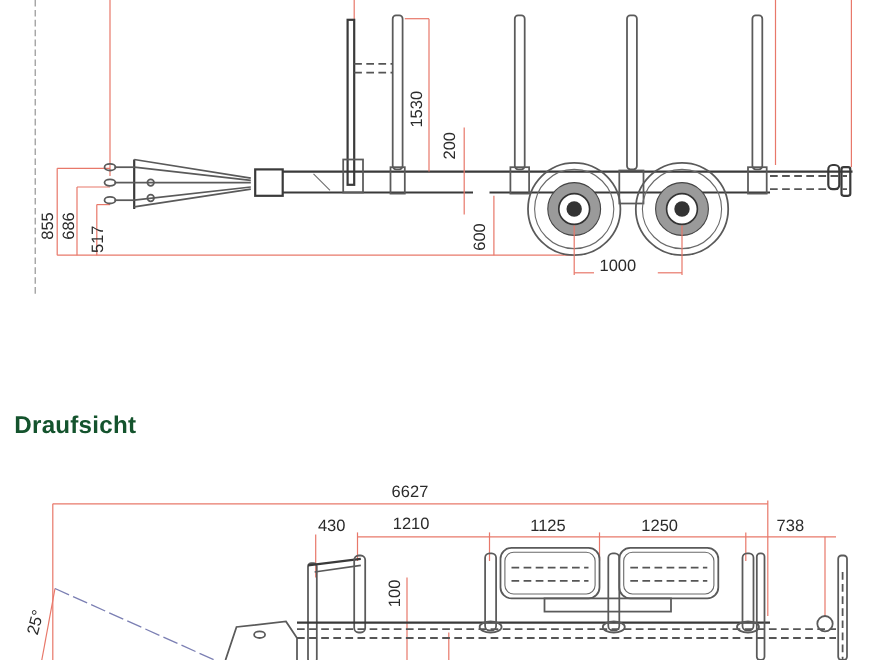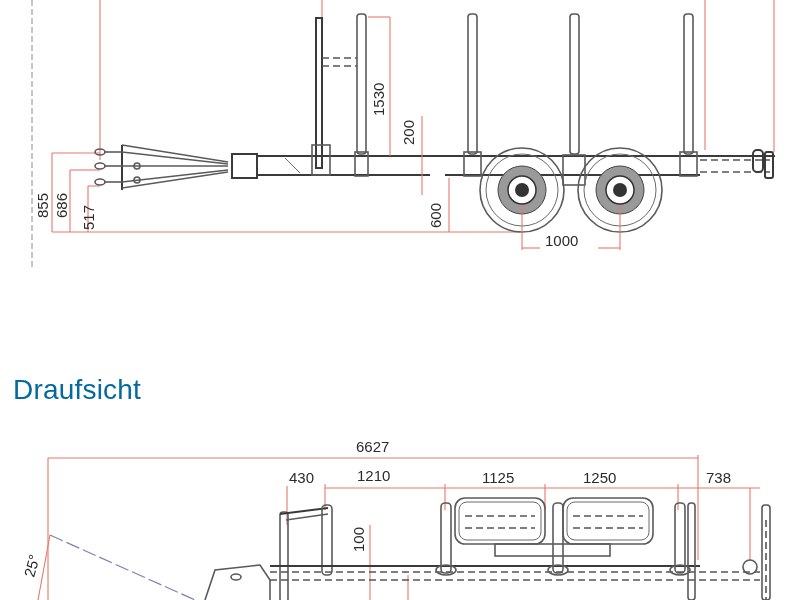--- a/index.html
+++ b/index.html
@@ -1,20 +1,20 @@
 <!DOCTYPE html>
 <html><head>
 <meta charset="utf-8">
 <style>
   html, body { margin: 0; padding: 0; background: #ffffff; }
   body { width: 800px; height: 600px; overflow: hidden; position: relative;
          font-family: "Liberation Sans", sans-serif; }
   #drawing { position: absolute; left: 0; top: 0; width: 800px; height: 600px; }
-  .section-title { position: absolute; left: 13px; top: 374px; font-size: 28px;
-                   font-weight: normal; color: #0369a1; letter-spacing: 0.2px; }
+  .section-title { position: absolute; left: 13px; top: 374px; font-size: 22px;
+                   font-weight: bold; color: #14532d; letter-spacing: 0.2px; }
   .dim { font-family: "Liberation Sans", sans-serif; font-size: 15px; fill: #2b2b2b; }
   .ln { stroke: #5a5a5a; fill: none; stroke-width: 1.6; }
   .lnk { stroke: #3a3a3a; fill: none; stroke-width: 2; }
   .thin { stroke: #6a6a6a; fill: none; stroke-width: 1; }
   .dash { stroke: #555; fill: none; stroke-width: 1.6; stroke-dasharray: 7 4; }
   .red { stroke: #e8786a; fill: none; stroke-width: 1.1; }
   .center { stroke: #8a8a8a; stroke-width: 1; stroke-dasharray: 6 3; fill: none; }
   .blue { stroke: #7b7fb3; stroke-width: 1.2; stroke-dasharray: 14 4; fill: none; }
 </style>
 </head>

